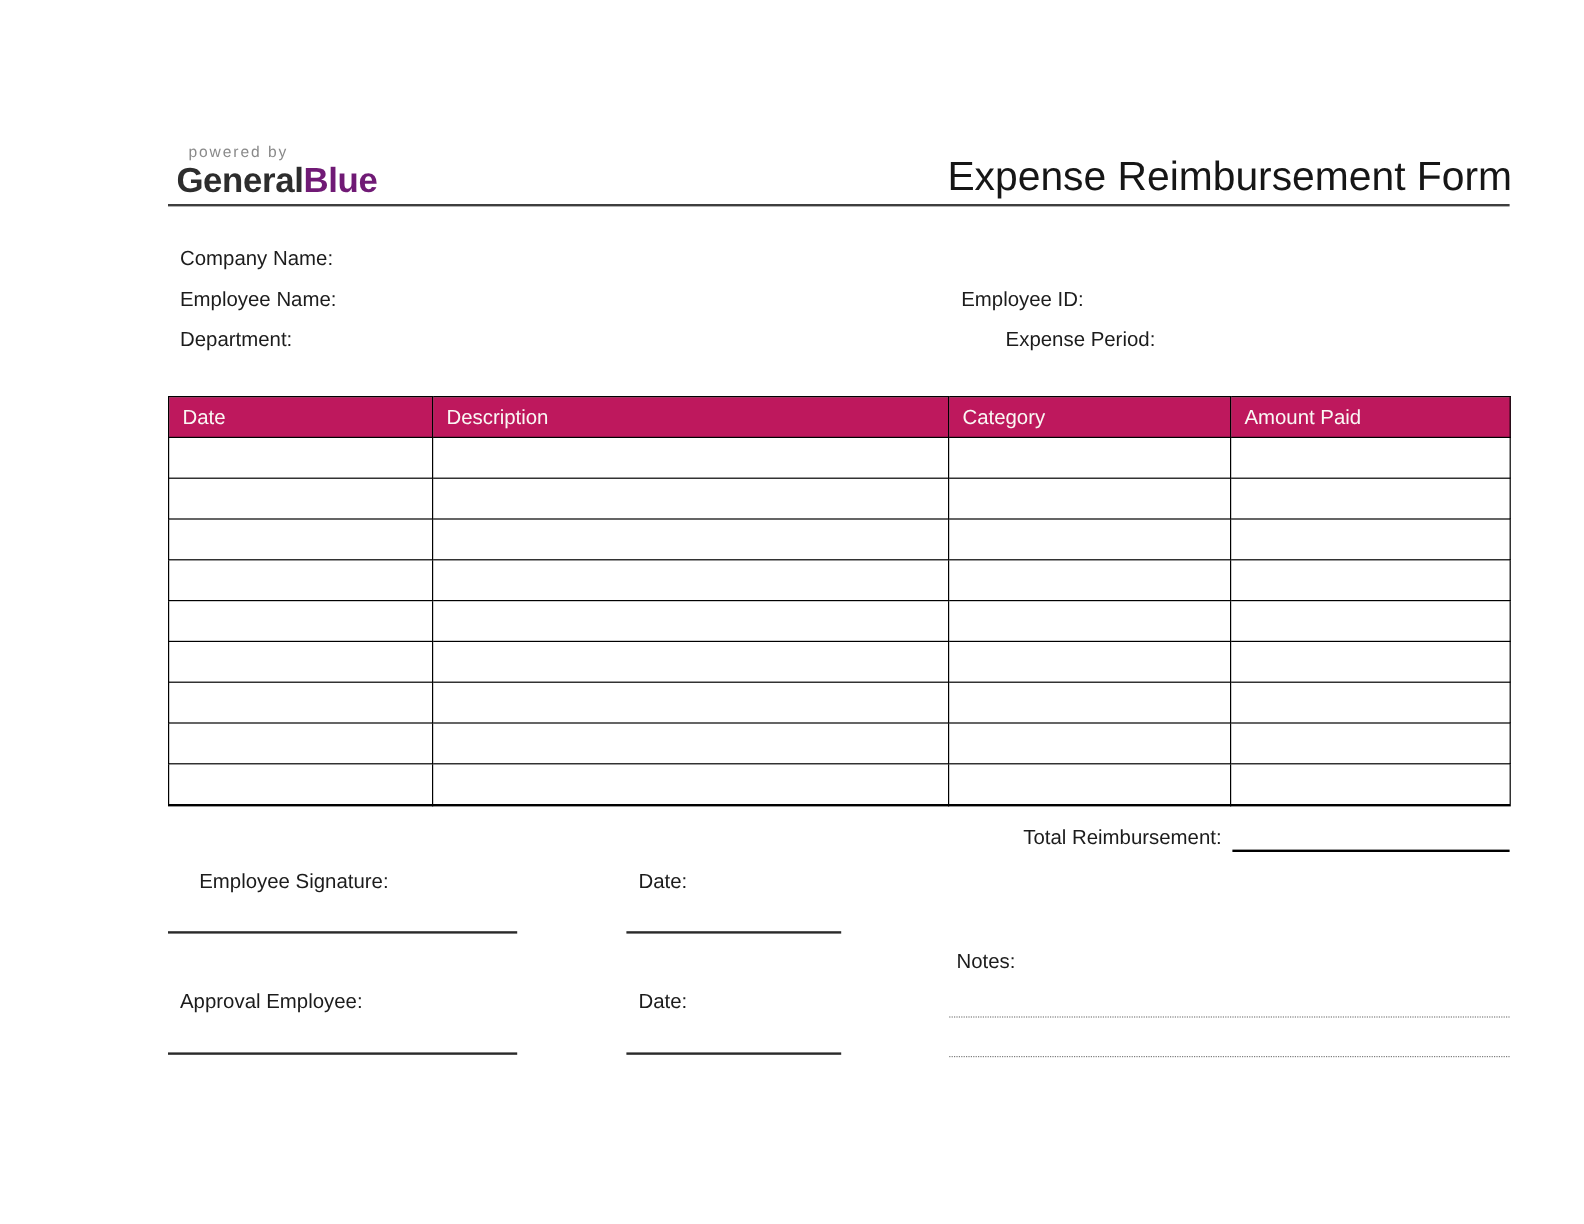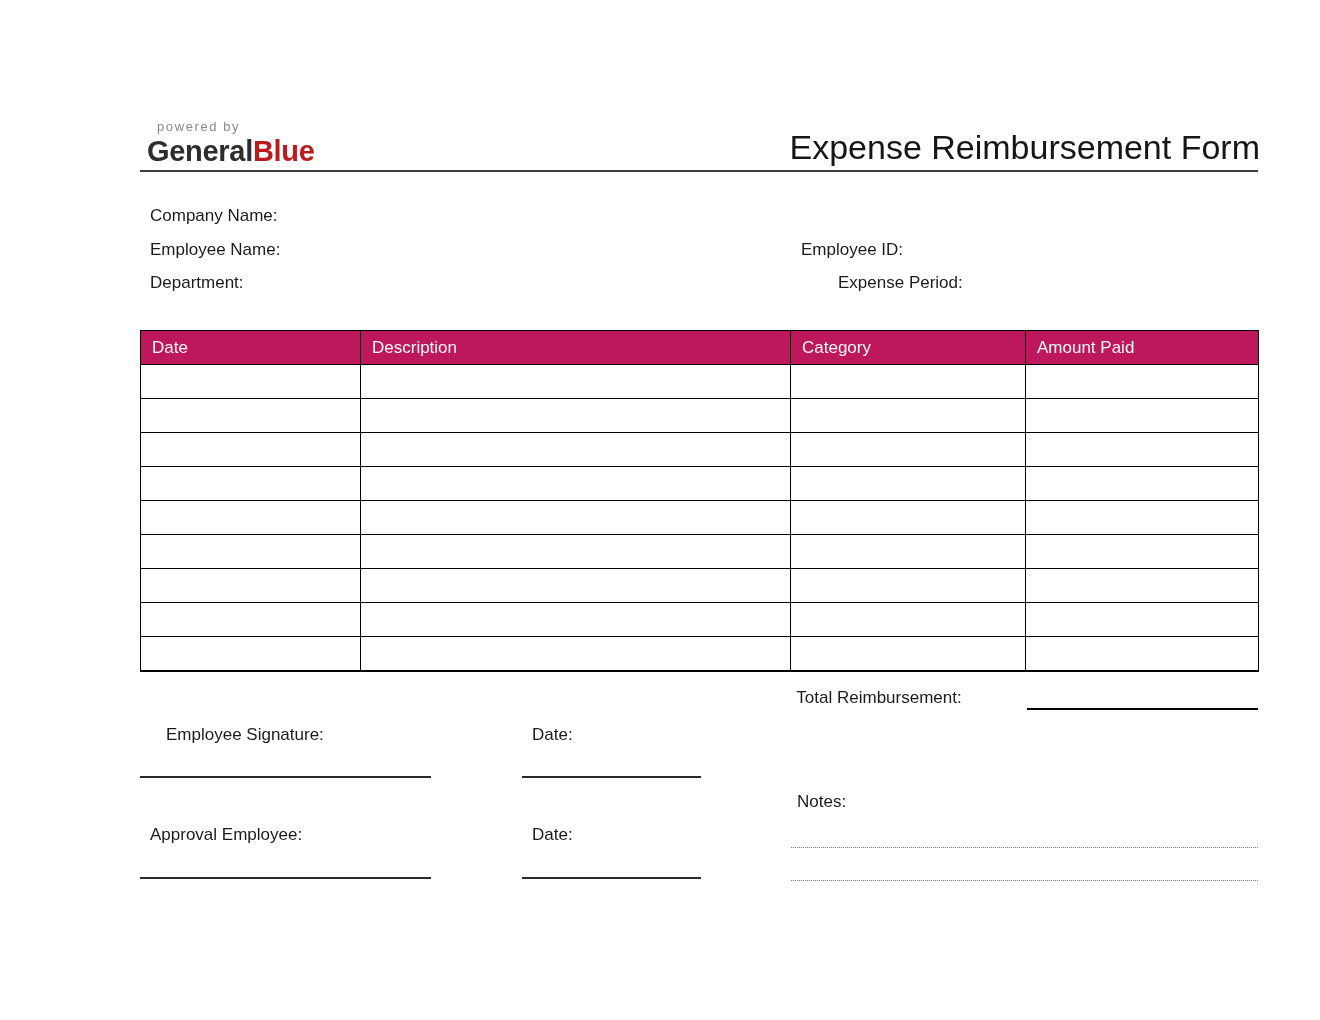--- a/index.html
+++ b/index.html
@@ -17,21 +17,21 @@
   
   .powered-by {
     position: absolute; left: 117px; top: 119px;
     font-size: 13px; letter-spacing: 1.6px; color: #8a8a8a;
   }
   .brand {
     position: absolute; left: 107px; top: 135px;
     font-size: 29px; font-weight: 600; letter-spacing: -0.3px; color: #2d2d2d;
     line-height: 32px;
   }
-  .brand .blue { color: #b91c1c; }
+  .brand .blue { color: #701a75; }
   .title {
     position: absolute; right: 100px; top: 126px; margin: 0;
     font-size: 34px; font-weight: 400; color: #161616; line-height: 42px;
     white-space: nowrap;
   }
   .header-rule {
     position: absolute; left: 100px; top: 170px; width: 1118px; height: 2px;
     background: #3e3e3e;
   }
 
@@ -57,21 +57,21 @@
   }
   table.expense td {
     height: 33px; padding: 0 4px;
     border: 1px solid #000;
     font-size: 16px;
   }
 
   
   .total-label {
     position: absolute; left: 700px; top: 688px; width: 278px;
-    text-align: center; font-size: 17px;
+    text-align: right; font-size: 17px;
   }
   .total-line {
     position: absolute; left: 987px; top: 708px; width: 231px; height: 0;
     border-top: 2px solid #000;
   }
 
   
   .lbl-empsig   { left: 126px; top: 725px; }
   .lbl-date1    { left: 492px; top: 725px; }
   .receipts-note {

